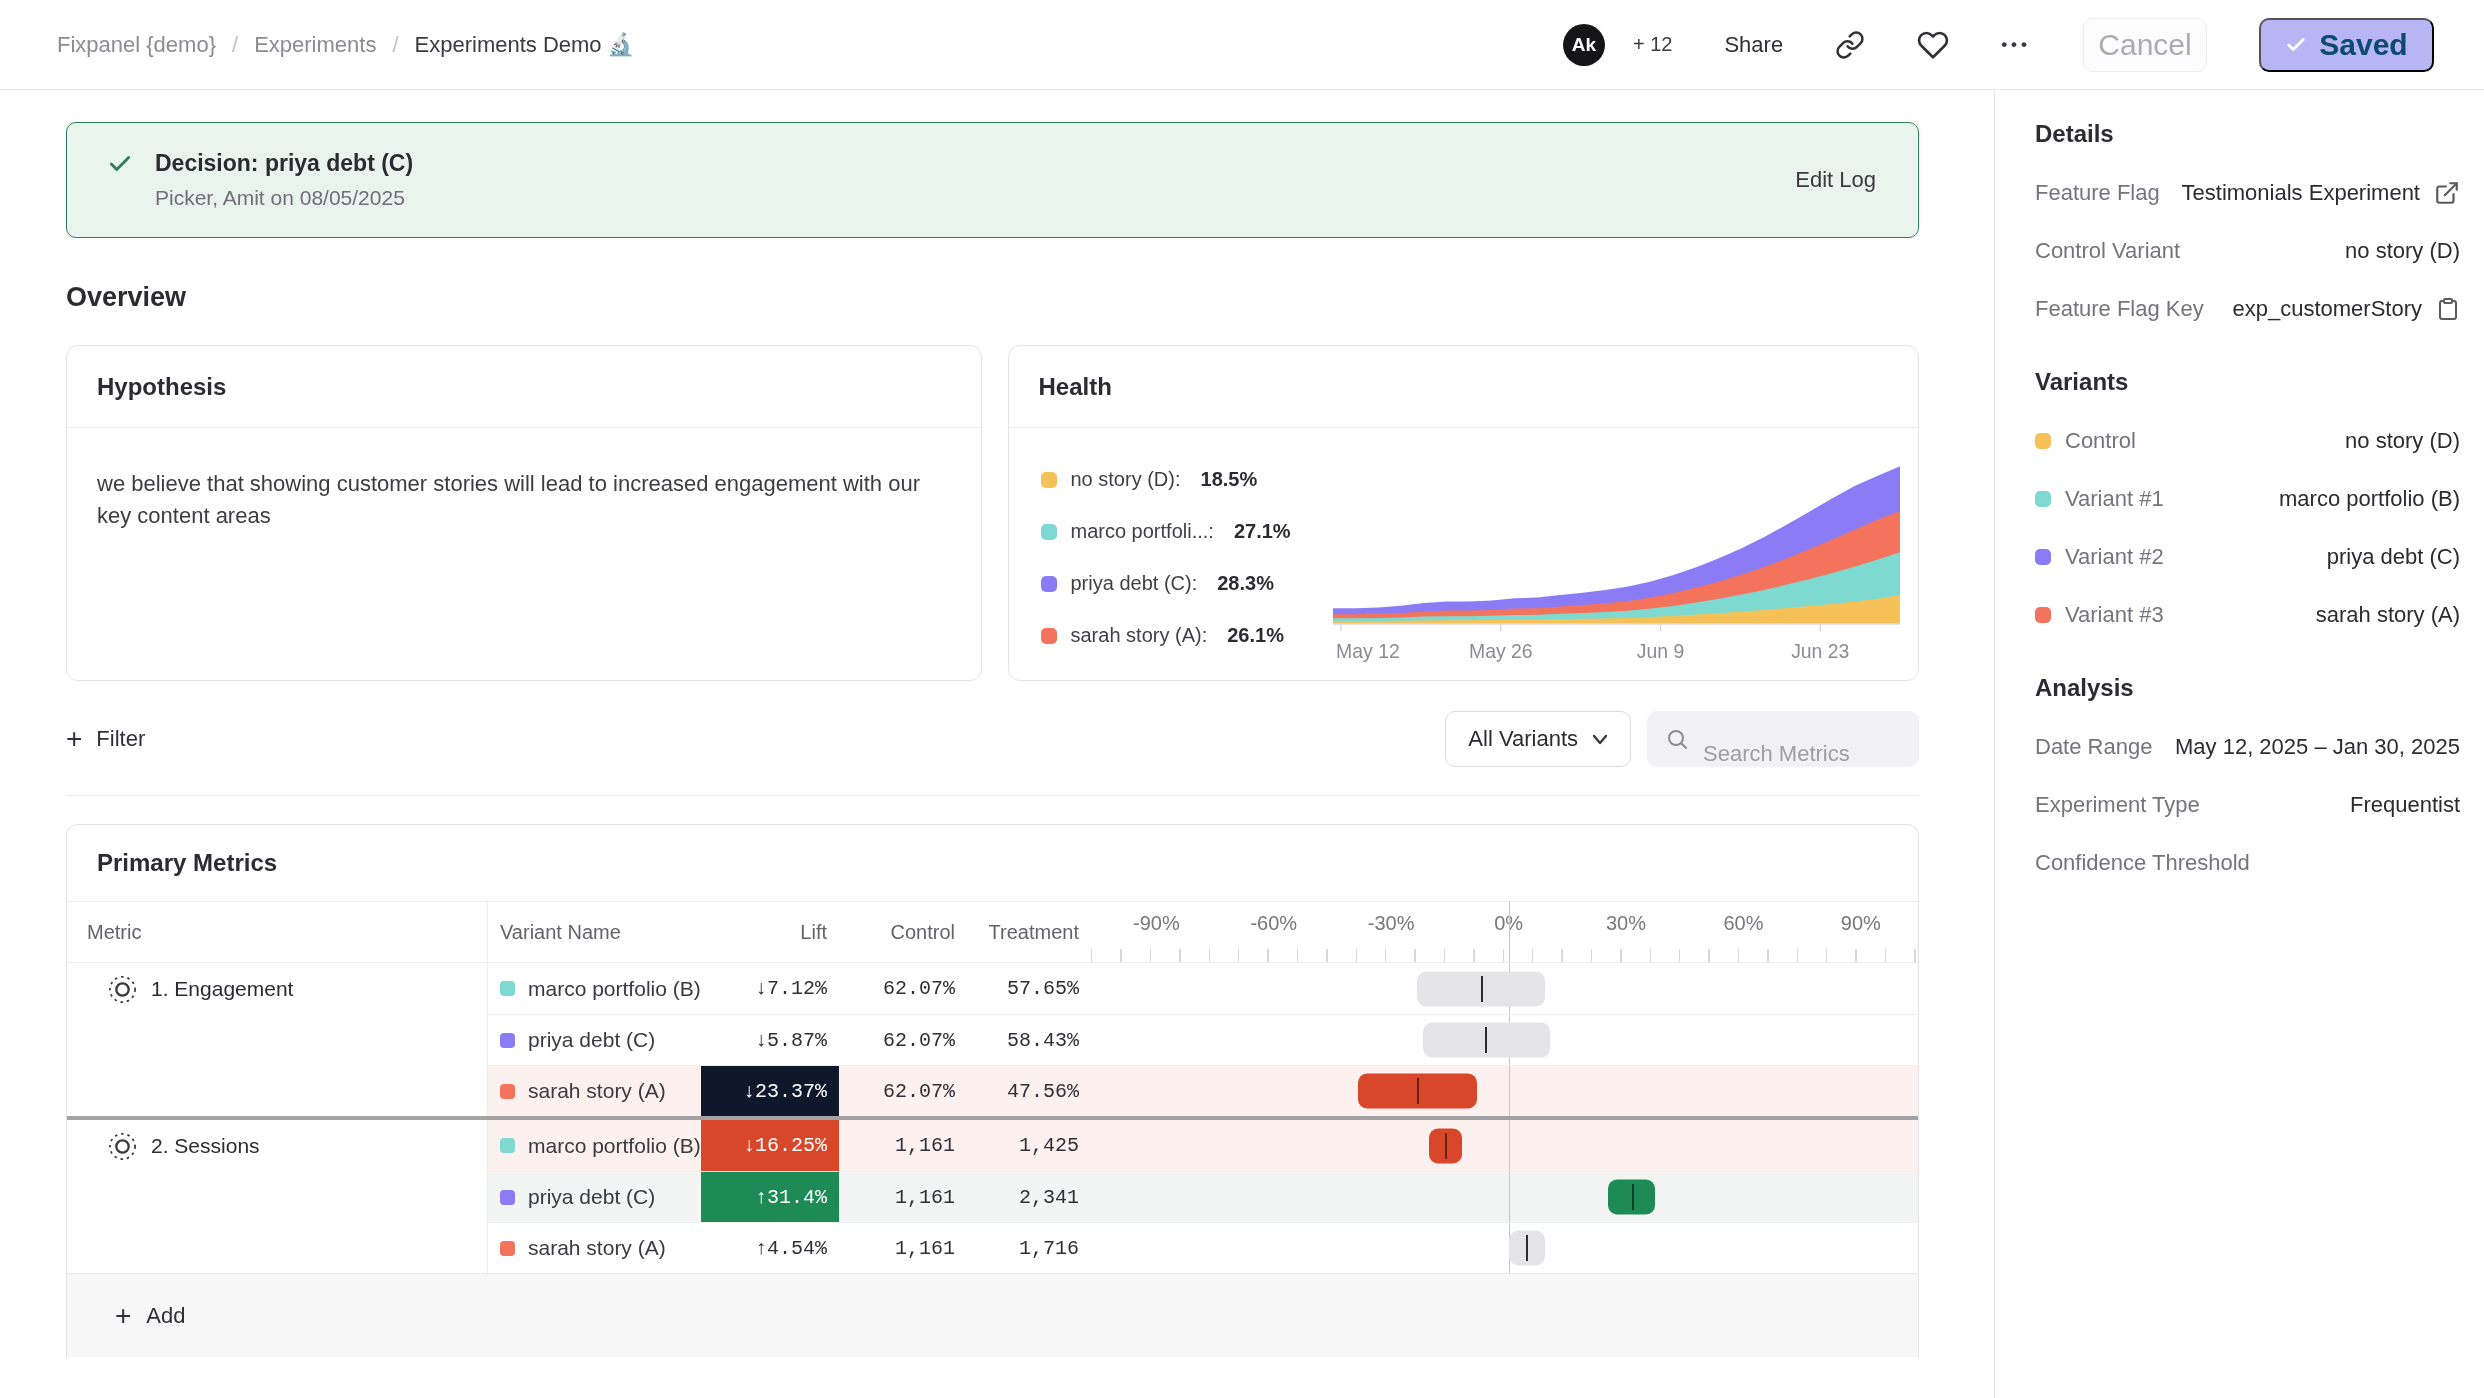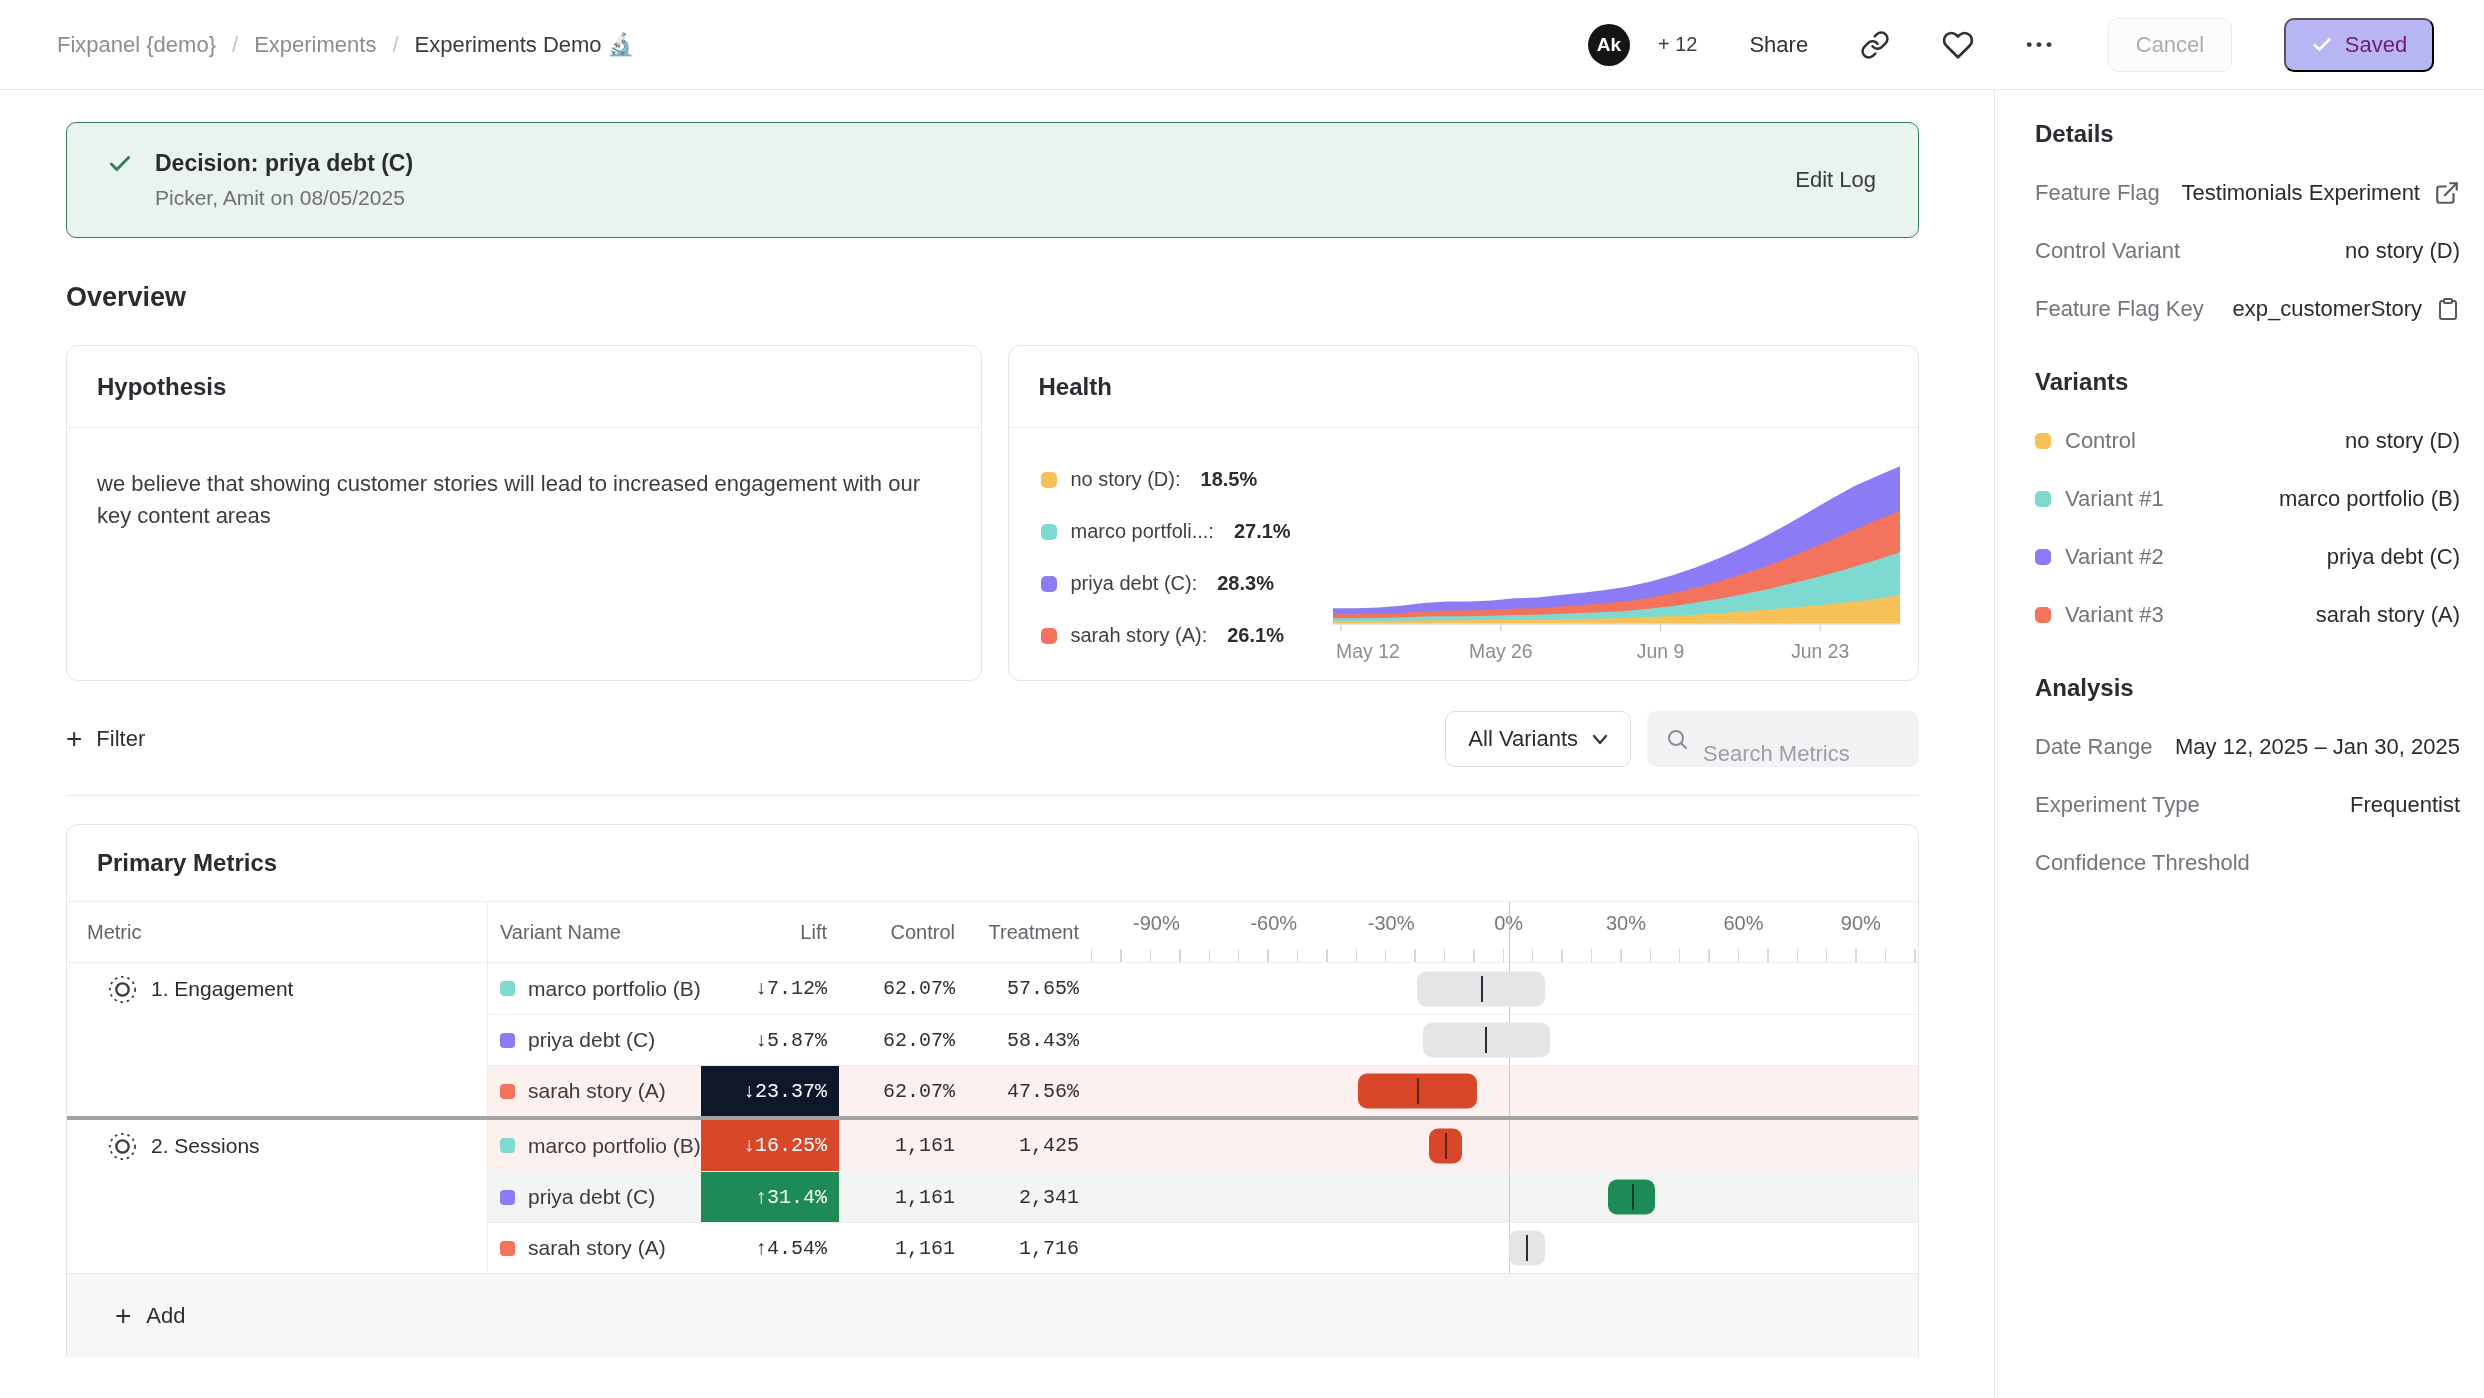--- a/index.html
+++ b/index.html
@@ -14,23 +14,23 @@
   .crumb { color:#8b8b92; cursor:default; }
   .crumb.current { color:#3a3a40; font-weight:500; }
   .crumb-sep { color:#c2c2c7; }
   .topbar-right { display:flex; align-items:center; gap:52px; }
   .avatar { width:42px; height:42px; border-radius:50%; background:#151518; color:#fff; display:flex;
             align-items:center; justify-content:center; font-weight:700; font-size:19px; }
   .collab-count { font-size:20px; color:#3a3a40; margin-left:-24px; }
   .share { font-size:22px; font-weight:500; color:#2f2f36; }
   .icon-btn { display:flex; align-items:center; justify-content:center; }
   .dots { font-size:17px; letter-spacing:4px; color:#3a3a40; font-weight:700; }
-  .btn { height:54px; border-radius:10px; font-size:22px; display:flex; align-items:center; justify-content:center; }
+  .btn { height:54px; border-radius:10px; font-size:30px; display:flex; align-items:center; justify-content:center; }
   .btn-cancel { width:124px; background:#fcfcfd; border:1px solid #ececef; color:#ababb2; }
-  .btn-saved  { width:150px; background:#b7b5f3; color:#701a75; gap:12px; font-weight:400; }
+  .btn-saved  { width:175px; background:#b7b5f3; color:#0c4a6e; gap:12px; font-weight:700; }
 
   
   .content { flex:1; display:flex; min-height:0; }
   .main { width:1995px; flex:0 0 1995px; padding:32px 75px 0 66px; border-right:1px solid #e7e7ea; }
   .sidebar { flex:1; padding:30px 24px 0 40px; }
 
   
   .banner { position:relative; border:1.5px solid #2f7d5b; background:#eaf4ef; border-radius:10px;
             height:116px; display:flex; align-items:center; padding-left:40px; }
   .banner-check { margin-right:22px; margin-top:-28px; }

